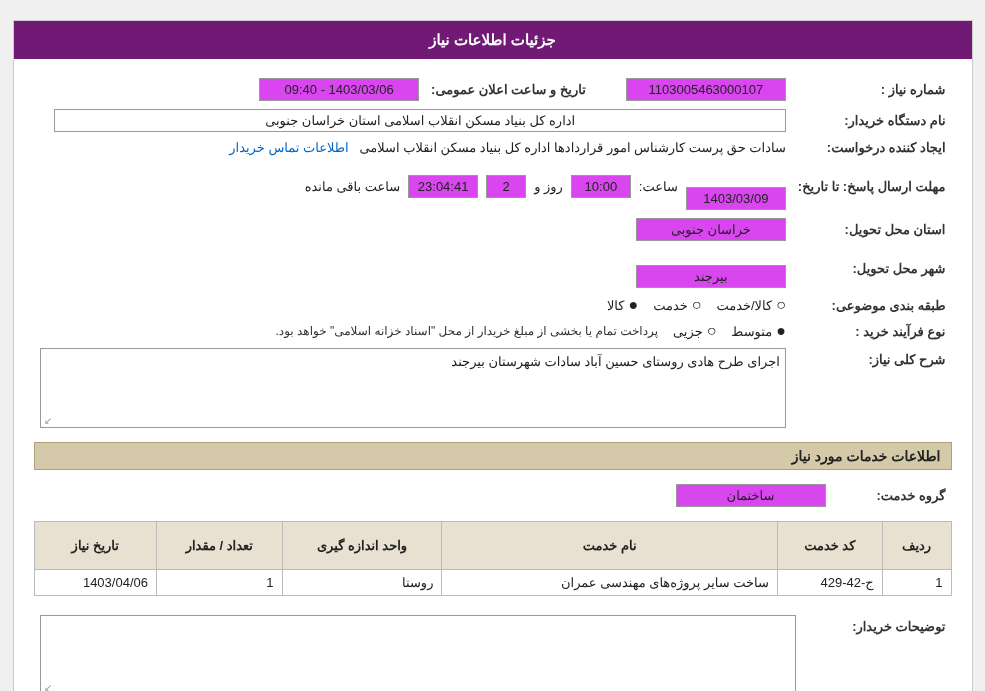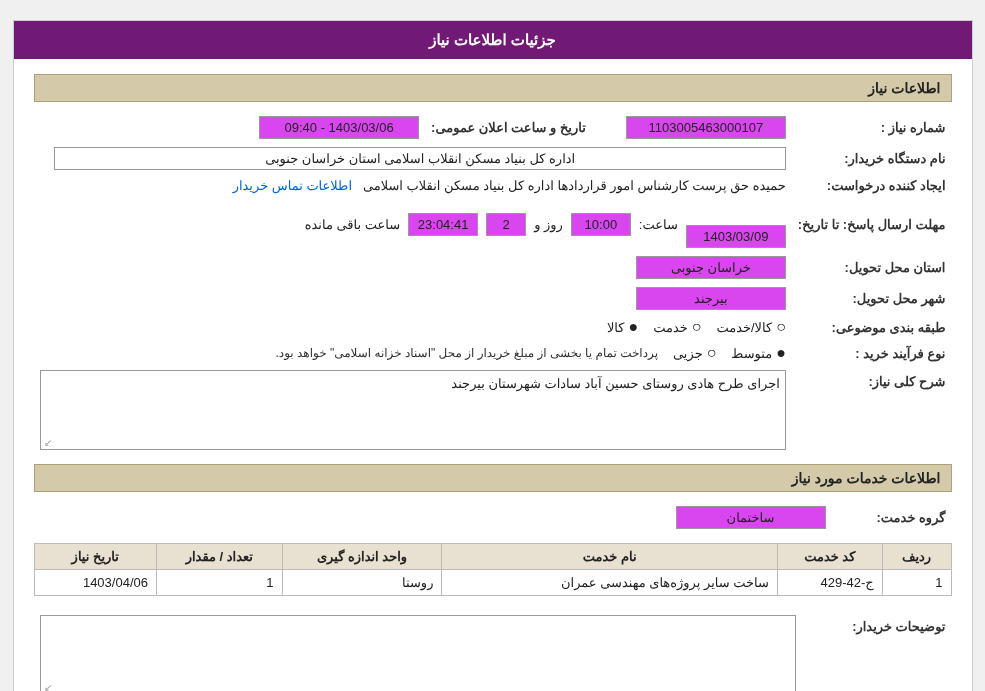--- a/index.html
+++ b/index.html
@@ -86,21 +86,21 @@
       gap: 4px;
     }
     .service-table {
       width: 100%;
       border-collapse: collapse;
       margin-top: 8px;
     }
     .service-table th {
       background: #e8e0d0;
       border: 1px solid #bbb;
-      padding: 5px 8px;
+      padding: 16px 8px;
       text-align: center;
       font-weight: bold;
     }
     .service-table td {
       border: 1px solid #bbb;
       padding: 5px 8px;
     }
     .service-table tbody tr:nth-child(even) {
       background: #f9f9f9;
     }
@@ -149,21 +149,20 @@
   </style>
 </head>
 <body>
 
 <div class="main-container">
 
   <div class="page-header">جزئیات اطلاعات نیاز</div>
 
   <div class="content">
 
-    <div class="section-header">اطلاعات نیاز</div>
 
     <table class="info-table">
 
       <tbody>
           <tr>
         <td class="label-cell">شماره نیاز :</td>
         <td class="value-cell" style="width:200px;">
           <span class="input-box" style="min-width:160px;">1103005463000107</span>
         </td>
         <td class="label-cell" style="text-align:left;">تاریخ و ساعت اعلان عمومی:</td>
@@ -175,21 +174,21 @@
       <tr>
         <td class="label-cell">نام دستگاه خریدار:</td>
         <td colspan="3" class="value-cell">
           <span class="input-box-wide" style="width:98%; display:inline-block; text-align:center;">اداره کل بنیاد مسکن انقلاب اسلامی استان خراسان جنوبی</span>
         </td>
       </tr>
 
       <tr>
         <td class="label-cell">ایجاد کننده درخواست:</td>
         <td colspan="3" class="value-cell">
-          <span>حمیده حق پرست کارشناس امور قراردادها اداره کل بنیاد مسکن انقلاب اسلامی</span>
+          <span>سادات حق پرست کارشناس امور قراردادها اداره کل بنیاد مسکن انقلاب اسلامی</span>
           &nbsp;
           <a class="blue-link" href="#">اطلاعات تماس خریدار</a>
         </td>
       </tr>
 
       <tr>
         <td class="label-cell">مهلت ارسال پاسخ: تا تاریخ:</td>
         <td colspan="3" class="value-cell">
           <div class="row-flex" style="flex-wrap:wrap; gap:8px;">
             <span class="input-box" style="min-width:100px;margin-top:24px;">1403/03/09</span>
@@ -206,21 +205,21 @@
       <tr>
         <td class="label-cell">استان محل تحویل:</td>
         <td colspan="3" class="value-cell">
           <span class="input-box" style="min-width:150px;">خراسان جنوبی</span>
         </td>
       </tr>
 
       <tr>
         <td class="label-cell">شهر محل تحویل:</td>
         <td colspan="3" class="value-cell">
-          <span class="input-box" style="min-width:150px;">بیرجند</span>
+          <span class="input-box" style="min-width:150px;margin-top:16px;">بیرجند</span>
         </td>
       </tr>
 
       <tr>
         <td class="label-cell">طبقه بندی موضوعی:</td>
         <td colspan="3" class="value-cell">
           <div class="radio-group">
             <div class="radio-item">
               <span style="font-size:16px;">○</span>
               <span>کالا/خدمت</span>

